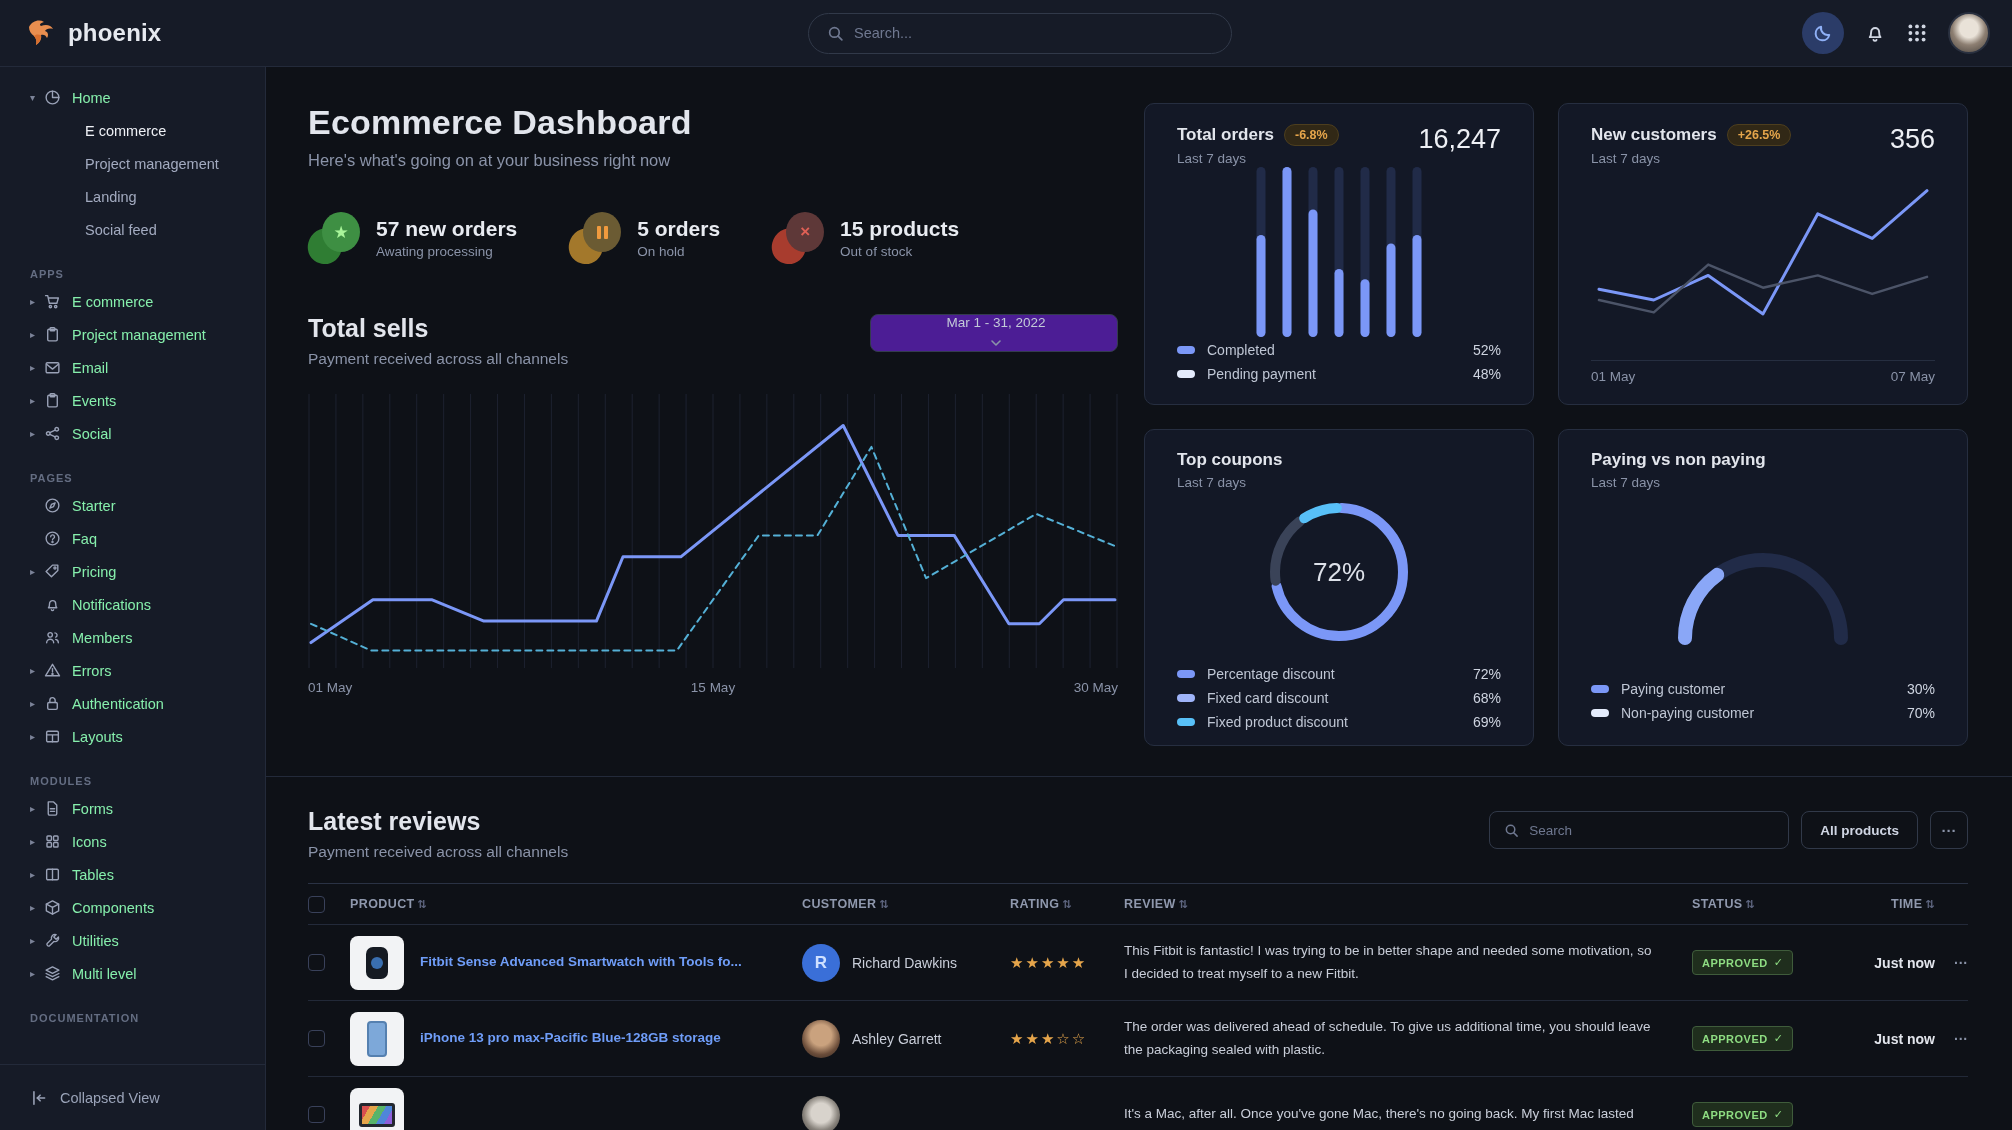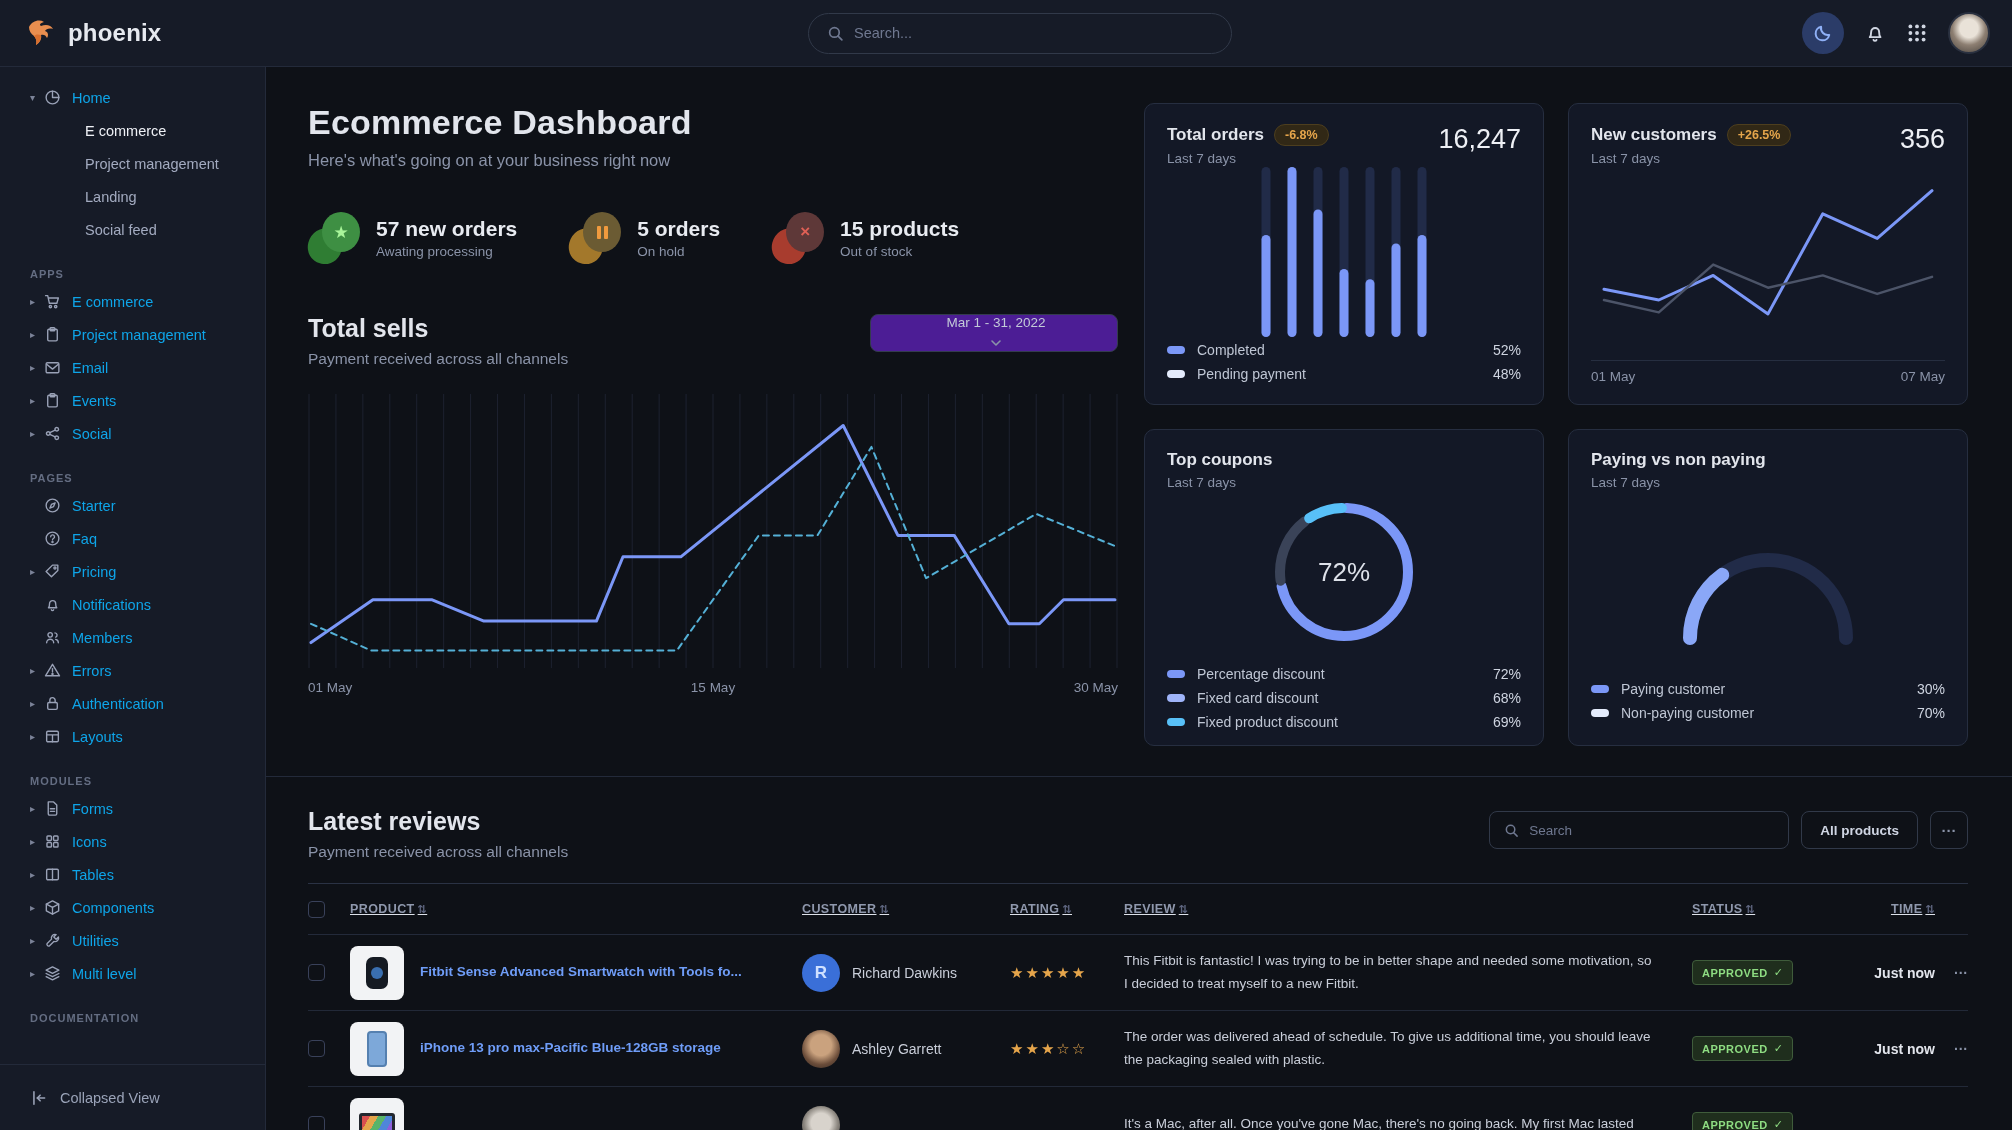--- a/index.html
+++ b/index.html
@@ -27,21 +27,21 @@
     border:2px solid #2a3140; cursor:pointer;}
   
   .sidebar{ position:fixed; top:67px; left:0; width:266px; height:1063px; background:#161b27;
     border-right:1px solid #232a3a; padding-top:14px;}
   .side-section{ margin-top:22px; }
   .side-section:first-child{ margin-top:0; }
   .side-label{ font-size:11px; font-weight:700; letter-spacing:1px; color:#646d82; padding:0 0 5px 30px; text-transform:uppercase;}
   .side-item{ height:33px; display:flex; align-items:center; cursor:pointer; padding-left:30px; }
   .side-item .caret{ width:14px; font-size:10px; color:#7b8398; flex:0 0 14px;}
   .side-item .s-icon{ width:18px; height:18px; margin-right:10px; color:#9aa2b7; flex:0 0 18px; display:flex; align-items:center;}
-  .side-item .s-txt{ font-size:14.5px; color:#0ea5e9; font-weight:400; white-space:nowrap;}
+  .side-item .s-txt{ font-size:14.5px; color:#86efac; font-weight:400; white-space:nowrap;}
   .side-child{ height:33px; display:flex; align-items:center; padding-left:85px; cursor:pointer;}
   .side-child .s-txt{ font-size:14.5px; color:#a3abc0;}
   .side-child.active .s-txt{ color:#eef0f5; font-weight:500;}
   .side-footer{ position:absolute; bottom:0; left:0; width:100%; height:66px; border-top:1px solid #232a3a;
     display:flex; align-items:center; gap:12px; padding-left:30px; color:#9aa3b8; cursor:pointer;}
   .side-footer .s-txt{ font-size:14.5px;}
   
   .main{ margin-left:266px; padding-top:67px;}
   .dash{ padding:36px 44px 0 42px; display:flex; gap:26px;}
   .dash-left{ width:810px; flex:0 0 810px;}
@@ -61,21 +61,21 @@
   .stat-sub{ font-size:13.5px; color:#8a93a8; margin-top:3px;}
   .ts-head{ margin-top:50px; display:flex; justify-content:space-between; align-items:flex-start;}
   h2.sec-title{ font-size:25px; font-weight:800; color:#e2e5ec;}
   .sec-sub{ margin-top:7px; font-size:15.5px; color:#8a93a8;}
   .date-select{ width:248px; height:38px; border:1px solid #343b4e; border-radius:8px; display:flex; align-items:center;
     justify-content:space-between; padding:0 14px 0 18px; color:#c3cad8; font-size:13.5px; cursor:pointer; background:#4c1d95;flex-direction:column;}
   .ts-chart{ margin-top:22px; width:810px;}
   .ts-xlabels{ display:flex; justify-content:space-between; font-size:13.5px; color:#8a93a8; margin-top:8px;}
   
   .dash-right{ flex:1; display:grid; grid-template-columns:1fr 1fr; grid-template-rows:302px 317px; gap:24px;}
-  .card{ background:#131826; border:1px solid #262e40; border-radius:10px; padding:20px 22px; position:relative; display:flex; flex-direction:column;}
+  .card{ background:#131826; border:1px solid #262e40; border-radius:10px; padding:20px 32px; position:relative; display:flex; flex-direction:column;}
   .card-top{ display:flex; align-items:flex-start; justify-content:space-between;}
   .card-title-row{ display:flex; align-items:center; gap:10px;}
   .card-title{ font-size:17px; font-weight:700; color:#e2e5ec;}
   .pill{ font-size:12.5px; font-weight:600; color:#e5a54b; background:#33291466; background:#312816;
     border:1px solid #4d3e1e; border-radius:11px; padding:3px 10px;}
   .card-big{ font-size:27px; font-weight:400; color:#eef0f5;}
   .card-period{ font-size:13.5px; color:#8a93a8; margin-top:5px;}
   .card-chart{ flex:1; display:flex; align-items:center; justify-content:center; position:relative;}
   .legend{ margin-top:auto;}
   .legend-row{ display:flex; align-items:center; font-size:14px; color:#bfc6d4; height:24px;}
@@ -93,21 +93,21 @@
   .rev-search{ width:300px; height:38px; border:1px solid #313949; border-radius:8px; display:flex; align-items:center;
     gap:10px; padding:0 14px; color:#6f7890;}
   .rev-search input{ background:transparent; border:none; outline:none; color:#aeb5c6; font-size:13.5px; width:100%; font-family:inherit;}
   .rev-search input::placeholder{ color:#6f7890;}
   .btn-outline{ height:38px; border:1px solid #313949; border-radius:8px; background:transparent; color:#cfd5e3;
     font-size:13.5px; font-weight:600; padding:0 18px; cursor:pointer; font-family:inherit;}
   .btn-dots{ width:38px; height:38px; border:1px solid #313949; border-radius:8px; background:transparent; color:#8a93a8;
     font-size:15px; font-weight:700; cursor:pointer; line-height:1;}
   .rtable{ margin-top:22px;}
   .trow{ display:grid; grid-template-columns:42px 452px 208px 114px 568px 148px 95px 33px; align-items:center;}
-  .thead{ border-top:1px solid #2a3244; border-bottom:1px solid #232a3a; height:52px;text-decoration:underline; }
+  .thead{ border-top:1px solid #2a3244; border-bottom:1px solid #232a3a; height:42px; }
   .th{ font-size:12.5px; font-weight:700; color:#8f98ad; letter-spacing:.4px; cursor:pointer; white-space:nowrap;}
   .th .sort{ font-size:11px; color:#5e6680; margin-left:3px;}
   .tbody .trow{ min-height:76px; border-bottom:1px solid #222938;}
   .checkbox{ width:17px; height:17px; border:1.5px solid #39415a; border-radius:4px; cursor:pointer;}
   .prod-cell{ display:flex; align-items:center; gap:16px; padding-right:20px;}
   .thumb{ width:54px; height:54px; background:#f2f3f5; border-radius:8px; flex:0 0 54px;
     display:flex; align-items:center; justify-content:center; overflow:hidden;}
   .shape-watch{ width:22px; height:32px; background:#151a22; border-radius:7px; position:relative;}
   .shape-watch::after{ content:""; position:absolute; left:5px; top:10px; width:12px; height:12px; border-radius:50%; background:#3a6fb0;}
   .shape-phone{ width:20px; height:36px; background:#7da8d9; border-radius:4px; border:2px solid #5580b0;}

